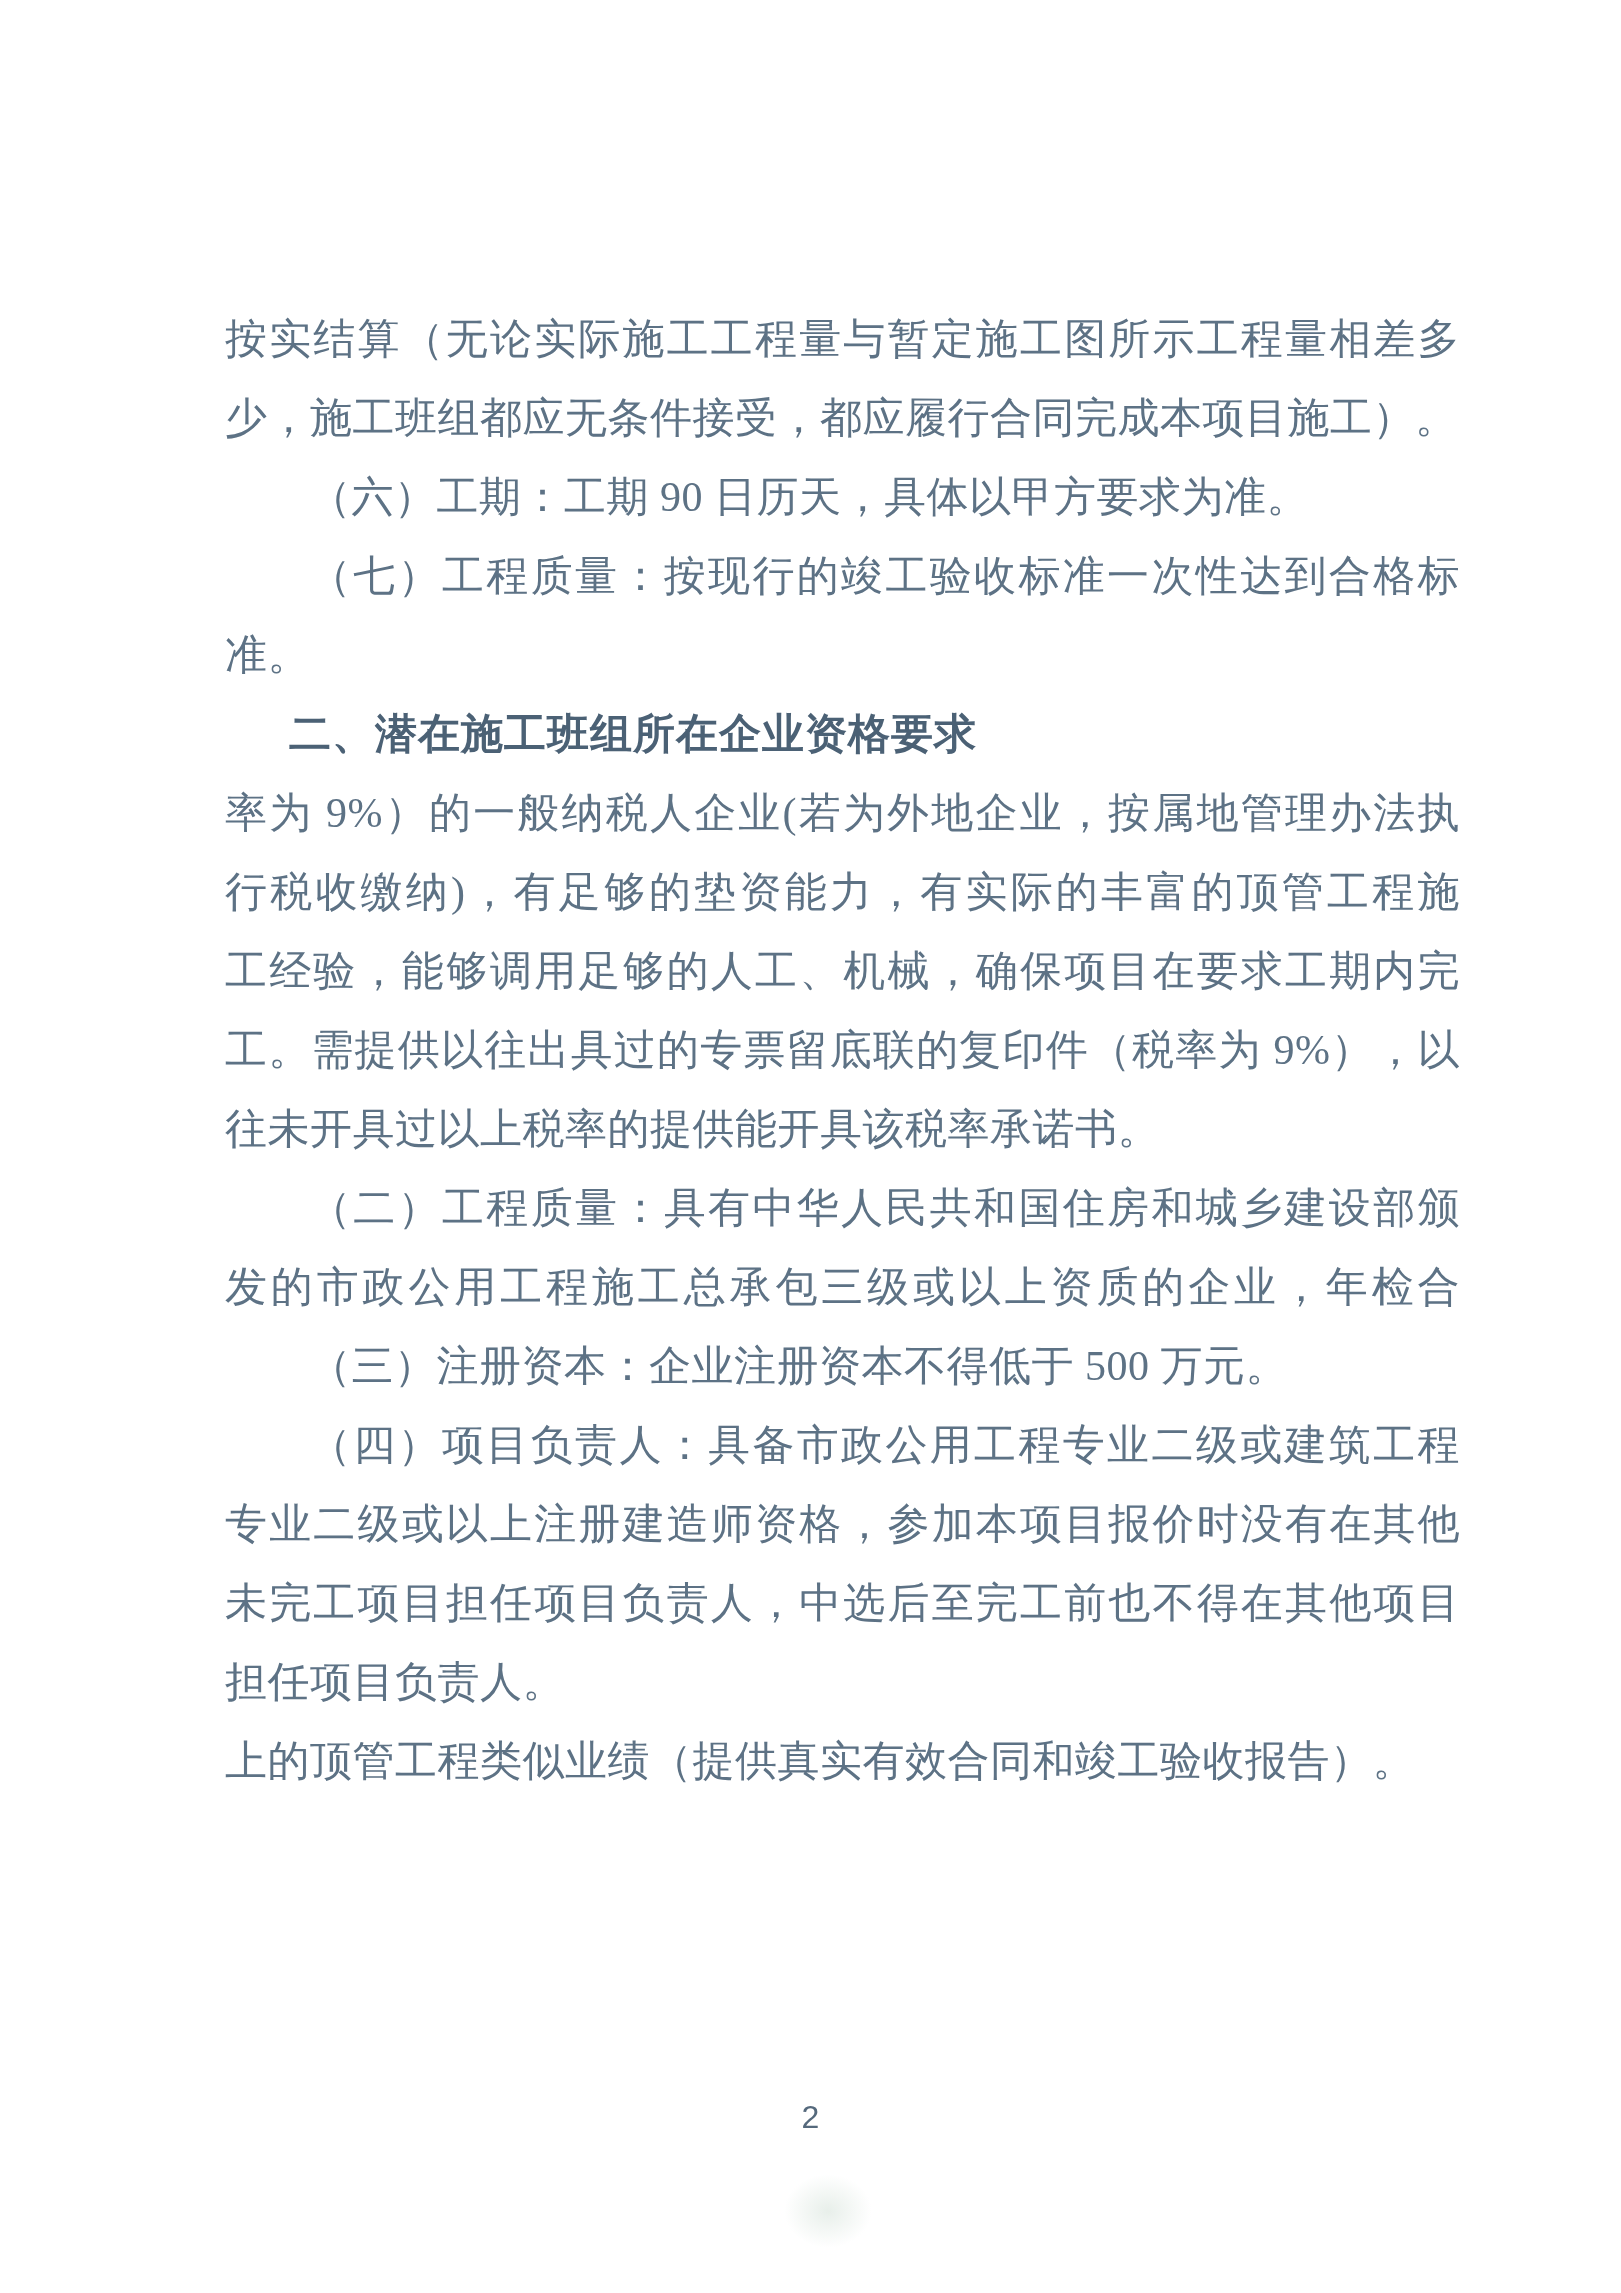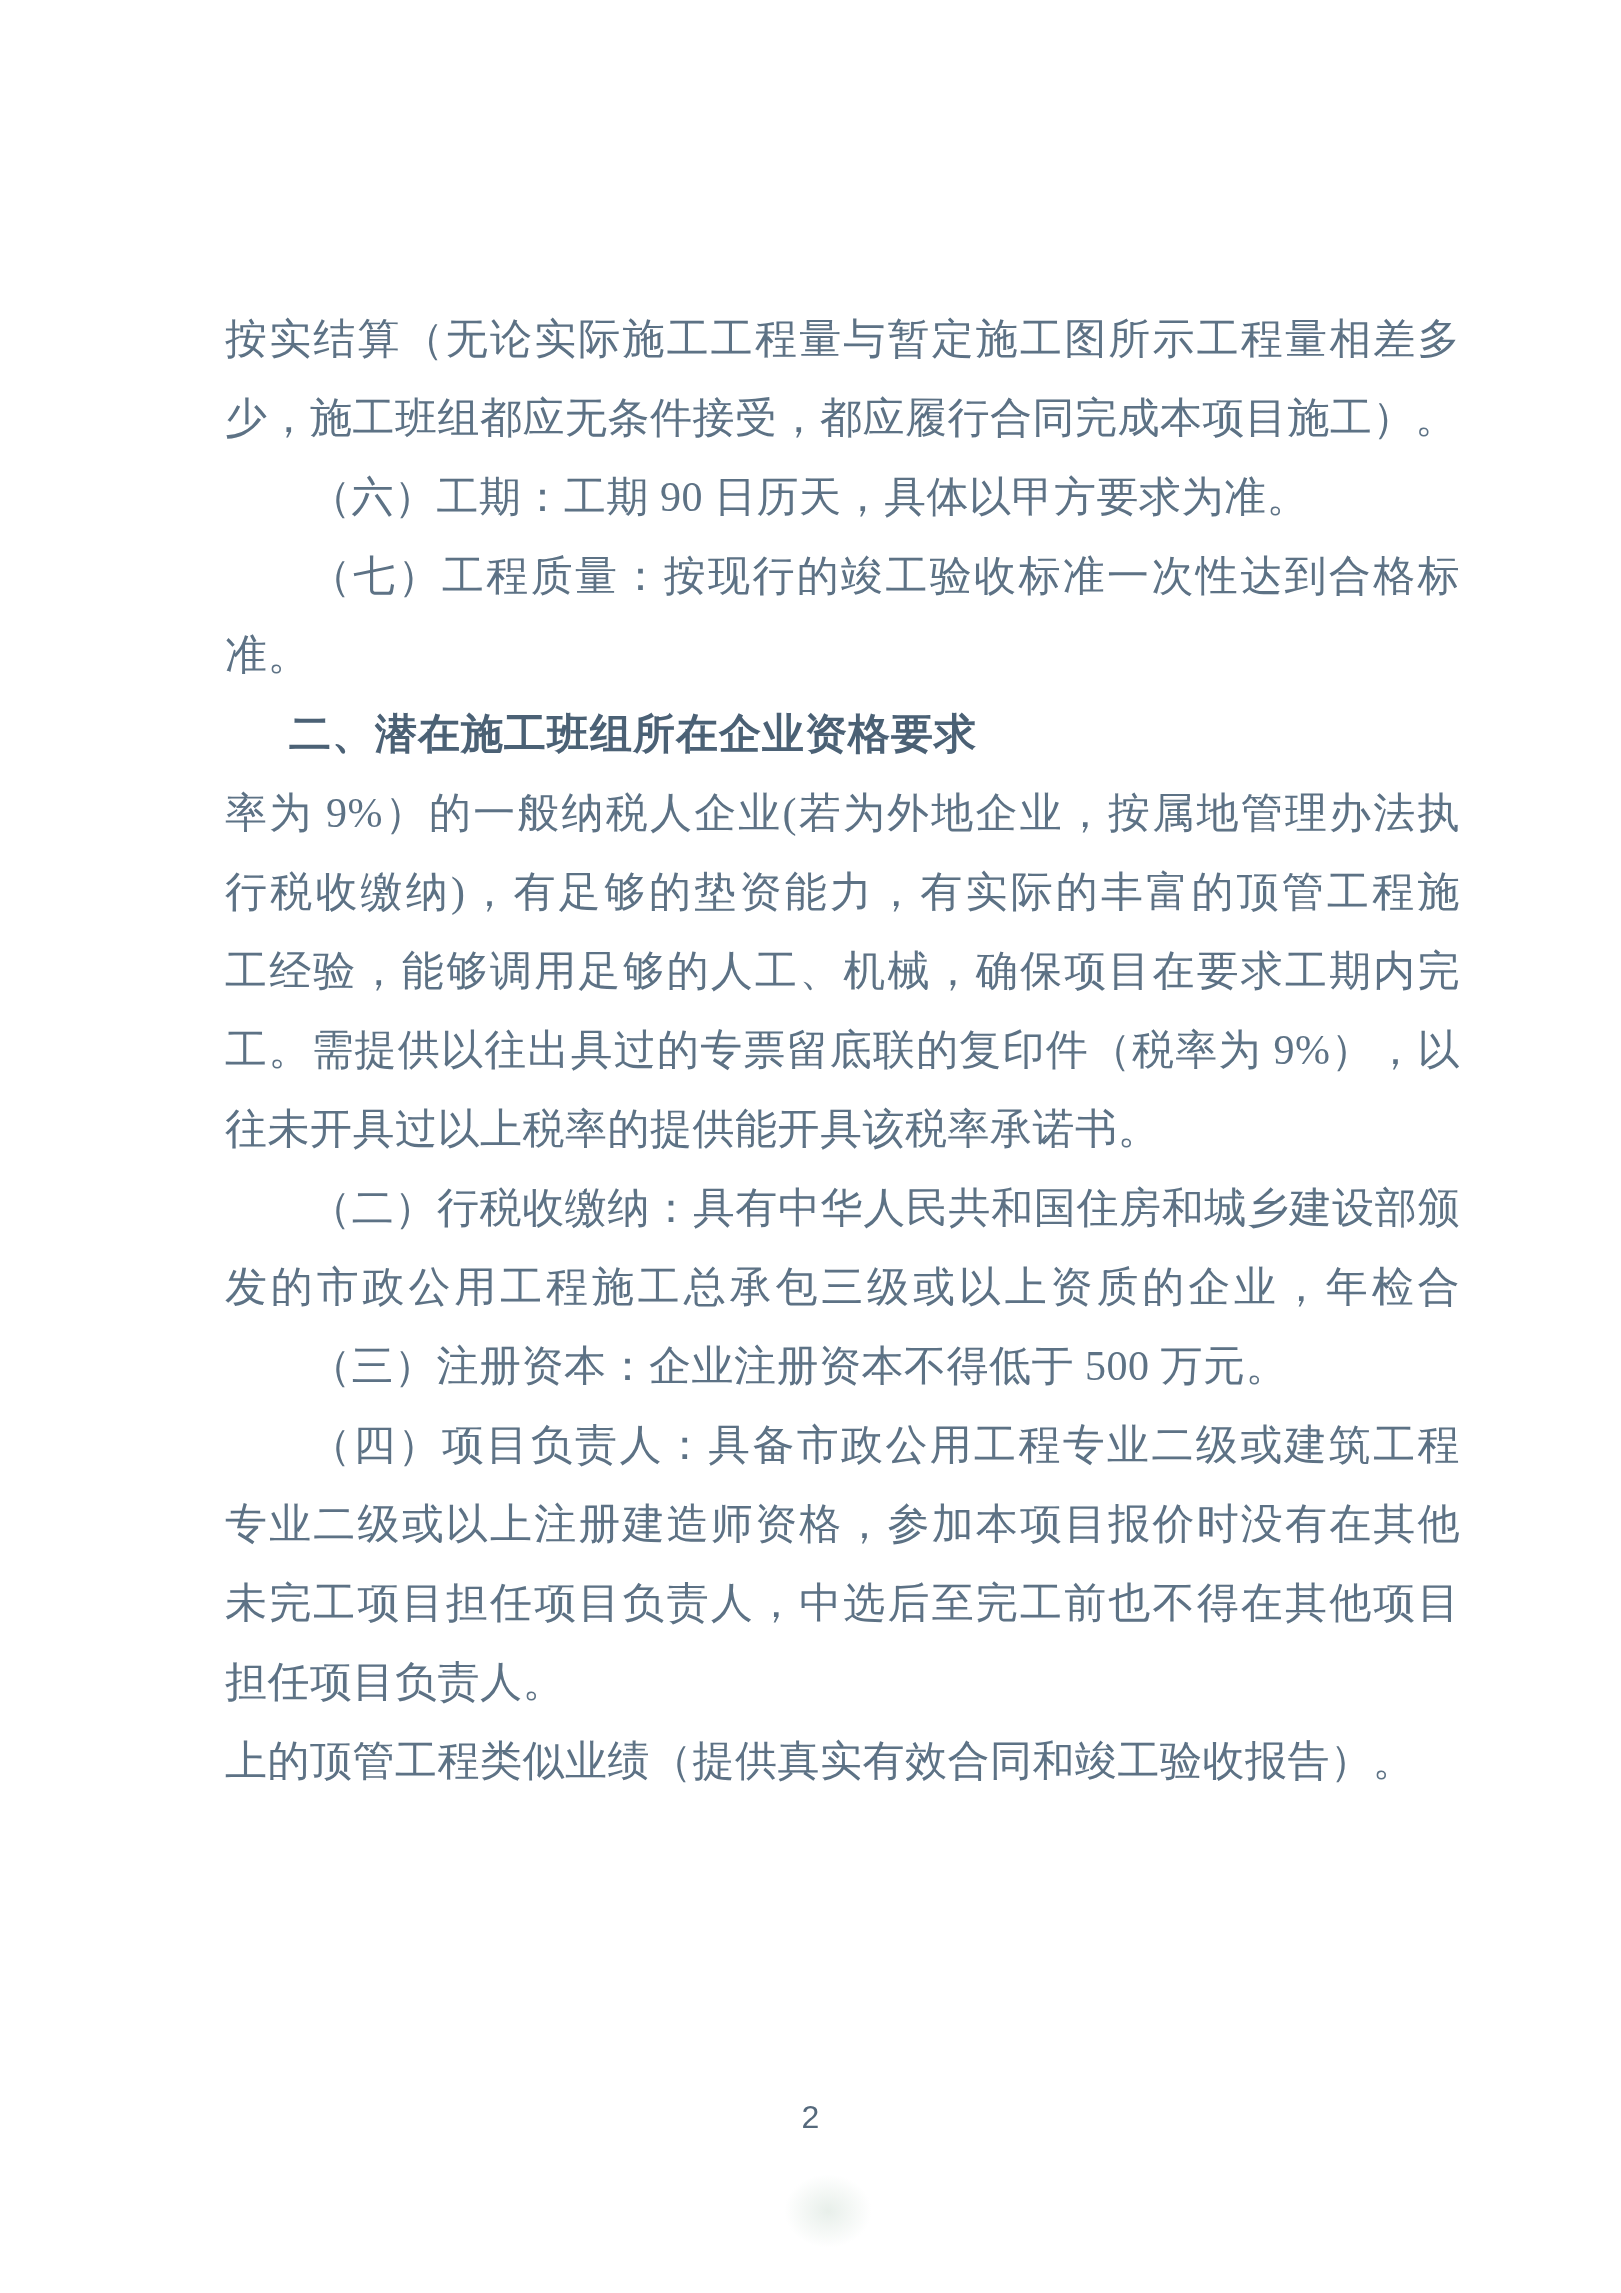--- a/index.html
+++ b/index.html
@@ -73,21 +73,21 @@
       <div class="line">少，施工班组都应无条件接受，都应履行合同完成本项目施工）。</div>
       <div class="line indent">（六）工期：工期 90 日历天，具体以甲方要求为准。</div>
       <div class="line indent full">（七）工程质量：按现行的竣工验收标准一次性达到合格标</div>
       <div class="line">准。</div>
       <div class="line heading indent">二、潜在施工班组所在企业资格要求</div>
       <div class="line full">率为 9%）的一般纳税人企业(若为外地企业，按属地管理办法执</div>
       <div class="line full">行税收缴纳)，有足够的垫资能力，有实际的丰富的顶管工程施</div>
       <div class="line full">工经验，能够调用足够的人工、机械，确保项目在要求工期内完</div>
       <div class="line full">工。需提供以往出具过的专票留底联的复印件（税率为 9%），以</div>
       <div class="line">往未开具过以上税率的提供能开具该税率承诺书。</div>
-      <div class="line indent full">（二）行税收缴纳：具有中华人民共和国住房和城乡建设部颁</div>
+      <div class="line indent full">（二）工程质量：具有中华人民共和国住房和城乡建设部颁</div>
       <div class="line full">发的市政公用工程施工总承包三级或以上资质的企业，年检合</div>
       <div class="line indent">（三）注册资本：企业注册资本不得低于 500 万元。</div>
       <div class="line indent full">（四）项目负责人：具备市政公用工程专业二级或建筑工程</div>
       <div class="line full">专业二级或以上注册建造师资格，参加本项目报价时没有在其他</div>
       <div class="line full">未完工项目担任项目负责人，中选后至完工前也不得在其他项目</div>
       <div class="line">担任项目负责人。</div>
       <div class="line">上的顶管工程类似业绩（提供真实有效合同和竣工验收报告）。</div>
     </div>
   <div class="page-number">2</div>
   <div class="smudge"></div>

